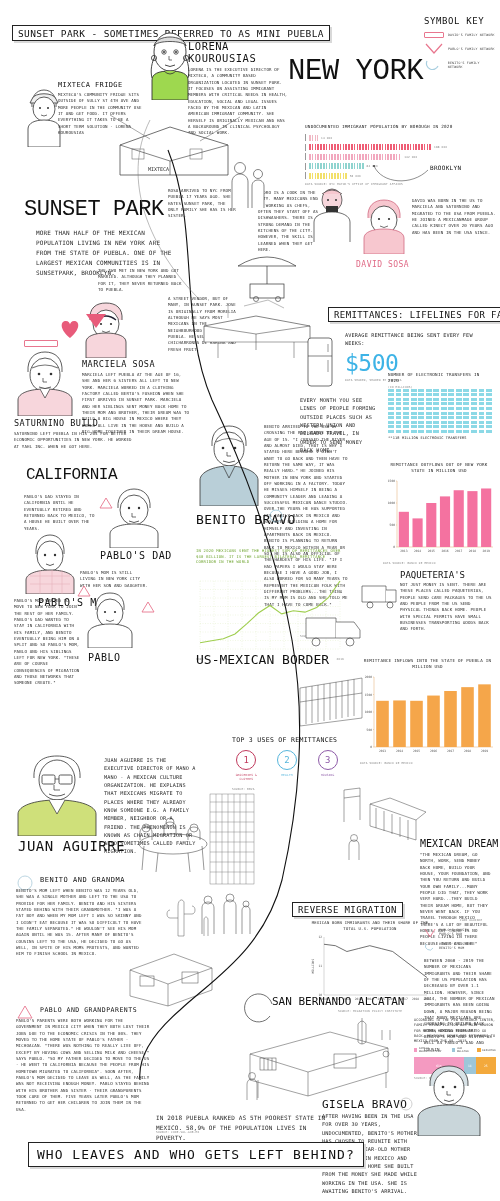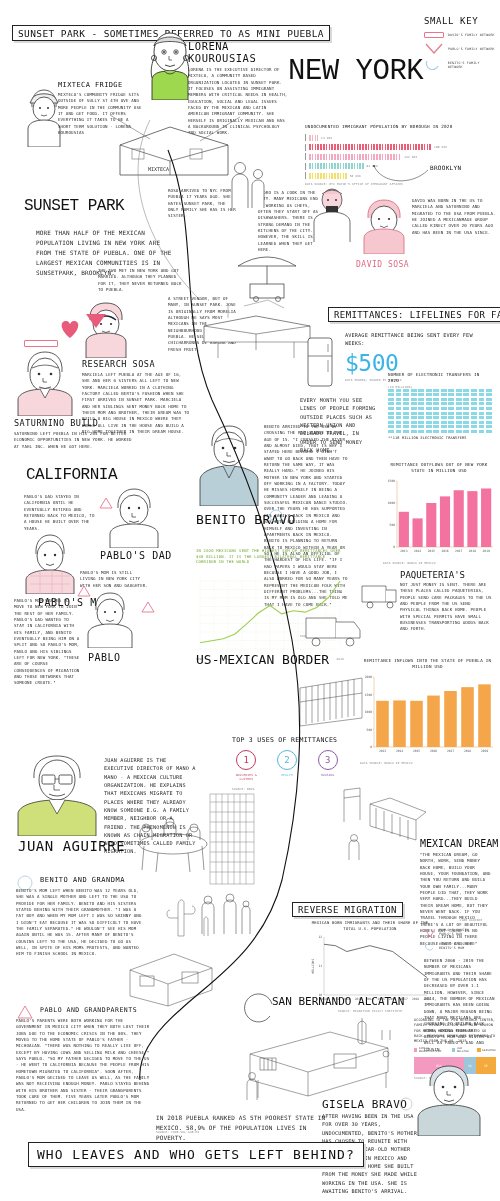--- a/index.html
+++ b/index.html
@@ -68,21 +68,21 @@
 </head>
 <body>
 
 <div id="poster">
 
   <div class="abs" style="left:12px; top:22px;">
     <div class="hdr-box shadow" style="font-size:9.5px;">SUNSET PARK - SOMETIMES REFERRED TO AS MINI PUEBLA</div>
   </div>
 
   <div class="abs" style="left:424px; top:16px; width:72px;">
-    <div style="font-size:9px; letter-spacing:.6px; margin-bottom:6px;">SMALL KEY</div>
+    <div style="font-size:9px; letter-spacing:.6px; margin-bottom:6px;">SYMBOL KEY</div>
 
     <div class="key-row">
       <div class="glyph-rect"></div>
       <div class="key-label">DAVID'S FAMILY NETWORK</div>
     </div>
 
     <div class="key-row">
       <svg width="20" height="11">
         <path d="M2,1 L10,10 L18,1" fill="none" stroke="#e8768e" stroke-width="1.2"></path>
       </svg>
@@ -177,21 +177,21 @@
         </div>
       </div>
     <div class="src" style="margin-top:3px;">DATA SOURCE: NYC MAYOR'S OFFICE OF IMMIGRANT AFFAIRS</div>
   </div>
   <div class="abs" style="left:430px; top:164px; font-size:6px; letter-spacing:.3px;">BROOKLYN</div>
   <svg class="flow" style="left:372px; top:164px;" width="60" height="24">
     <path d="M2,2 C10,20 40,22 56,6" fill="none" stroke="#444" stroke-width="0.6"></path>
     <circle cx="2" cy="2" r="1" fill="#444"></circle>
   </svg>
 
-  <div class="abs big-title" style="left:24px; top:197px; font-size:16px;">SUNSET PARK</div>
+  <div class="abs big-title" style="left:24px; top:197px; font-size:22px;">SUNSET PARK</div>
   <div class="abs body-txt p6" style="left:36px; top:228px; width:140px;">MORE THAN HALF OF THE MEXICAN POPULATION LIVING IN NEW YORK ARE FROM THE STATE OF PUEBLA. ONE OF THE LARGEST MEXICAN COMMUNITIES IS IN SUNSETPARK, BROOKLYN.</div>
 
   <div class="abs body-txt" style="left:168px; top:188px; width:70px;">ROSA ARRIVED TO NYC FROM PUEBLA 17 YEARS AGO. SHE HATES SUNSET PARK, THE ONLY FAMILY SHE HAS IS HER SISTER.</div>
 
   <div class="abs body-txt" style="left:168px; top:296px; width:74px;">A STREET VENDOR, BUT OF MANY, IN SUNSET PARK. JOSE IS ORIGINALLY FROM MORELIA ALTHOUGH HE SAYS MOST MEXICANS IN THE NEIGHBOURHOOD ARE FROM PUEBLA. HE SELLS CHICHARRONES DE HARINA AND FRESH FRUIT.</div>
 
   <div class="abs body-txt" style="left:258px; top:190px; width:62px;">PEDRO IS A COOK IN THE CITY. MANY MEXICANS END UP WORKING AS CHEFS, OFTEN THEY START OFF AS DISHWASHERS. THERE IS A STRONG DEMAND IN THE KITCHENS OF THE CITY. HOWEVER, THE SKILL IS LEARNED WHEN THEY GET HERE.</div>
 
   <div class="abs body-txt" style="left:98px; top:268px; width:86px;">THE TWO MET IN NEW YORK AND GOT MARRIED. ALTHOUGH THEY PLANNED FOR IT, THEY NEVER RETURNED BACK TO PUEBLA.</div>
 
@@ -215,21 +215,21 @@
       <path d="M8,20 C7,8 14,3 24,3 C34,3 41,8 40,20" fill="#f7d6dc" stroke="#333" stroke-width="0.8"></path>
       <ellipse cx="24" cy="24" rx="13" ry="14" fill="#fff" stroke="#333" stroke-width="0.8"></ellipse>
       <path d="M14,20 Q24,12 34,20" fill="none" stroke="#223" stroke-width="1.4"></path>
       <circle cx="19" cy="24" r="1.1" fill="#333"></circle>
         <circle cx="29" cy="24" r="1.1" fill="#333"></circle>
       <path d="M20,31 Q24,34 28,31" fill="none" stroke="#333" stroke-width="0.7"></path>
       <path d="M4,58 L4,42 C4,36 13,33 24,33 C35,33 44,36 44,42 L44,58 Z" fill="#f7d6dc" stroke="#333" stroke-width="0.8"></path>
     </svg>
   </div>
   <div class="abs" style="left:82px; top:359px; width:120px;">
-    <div class="name" style="font-size:8.5px;">RESEARCH SOSA</div>
+    <div class="name" style="font-size:8.5px;">MARCIELA SOSA</div>
     <div class="body-txt" style="margin-top:3px; width:108px;">MARCIELA LEFT PUEBLA AT THE AGE OF 16, SHE AND HER 6 SISTERS ALL LEFT TO NEW YORK. MARCIELA WORKED IN A CLOTHING FACTORY CALLED BERTA'S FASHION WHEN SHE FIRST ARRIVED IN SUNSET PARK. MARCIELA AND HER SIBLINGS SENT MONEY BACK HOME TO THEIR MOM AND BROTHER, THEIR DREAM WAS TO BUILD A BIG HOUSE IN MEXICO WHERE THEY WOULD ALL LIVE IN THE HOUSE AND BUILD A BIG HOME TOGETHER IN THEIR DREAM HOUSE.</div>
   </div>
 
   <svg class="flow" style="left:58px; top:318px;" width="24" height="22">
     <path d="M12,20 C2,12 2,4 7,3 C10,2.4 12,5 12,6.5 C12,5 14,2.4 17,3 C22,4 22,12 12,20 Z" fill="#e85b7a"></path>
   </svg>
 
   <div class="abs glyph-rect" style="left:24px; top:340px; width:34px; height:7px;"></div>
 
   <svg class="flow" style="left:84px; top:312px;" width="24" height="18">

